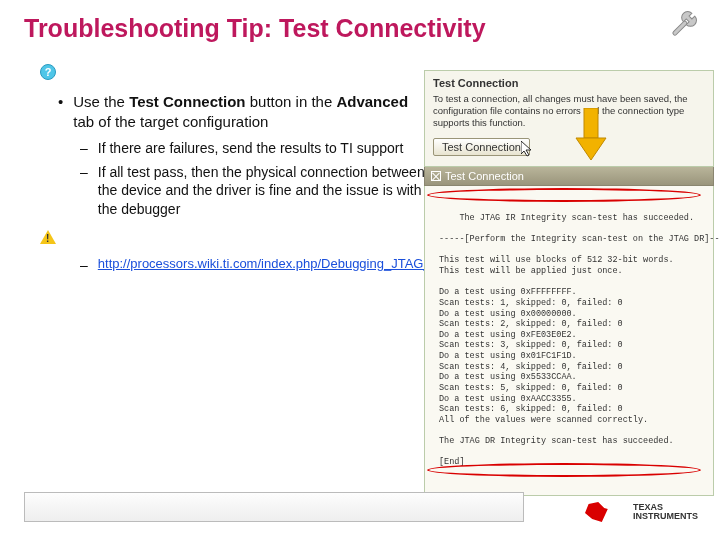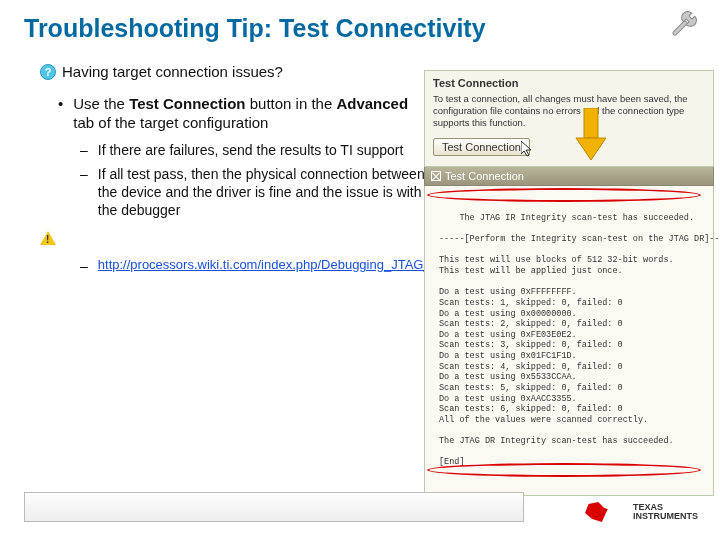--- a/index.html
+++ b/index.html
@@ -5,21 +5,21 @@
   * { box-sizing: border-box; margin: 0; padding: 0; }
   body {
     width: 720px;
     height: 540px;
     background: #fff;
     font-family: Arial, Helvetica, sans-serif;
     position: relative;
     overflow: hidden;
   }
   .title {
-    color: #0369a1;
+    color: #be185d;
     font-size: 25px;
     font-weight: bold;
     padding: 14px 0 0 24px;
   }
   .wrench {
     position: absolute;
     top: 6px;
     right: 18px;
   }
   .content-left {
@@ -176,21 +176,20 @@
 </div>
 
 <h1 class="title">Troubleshooting Tip: Test Connectivity</h1>
 
 <div class="content-left">
 
   <div class="row">
     <div class="icon-slot">
         <div class="helpglyph">?</div>
       </div>
-    <div>Having target connection issues?</div>
   </div>
 
 
   <div class="sub1">
     <span>
       <span>Use the </span><span class="bold">Test Connection</span><span> button in the </span><span class="bold">Advanced</span><span> tab of the target configuration</span>
     </span>
   </div>
 
   <div class="sub2">

